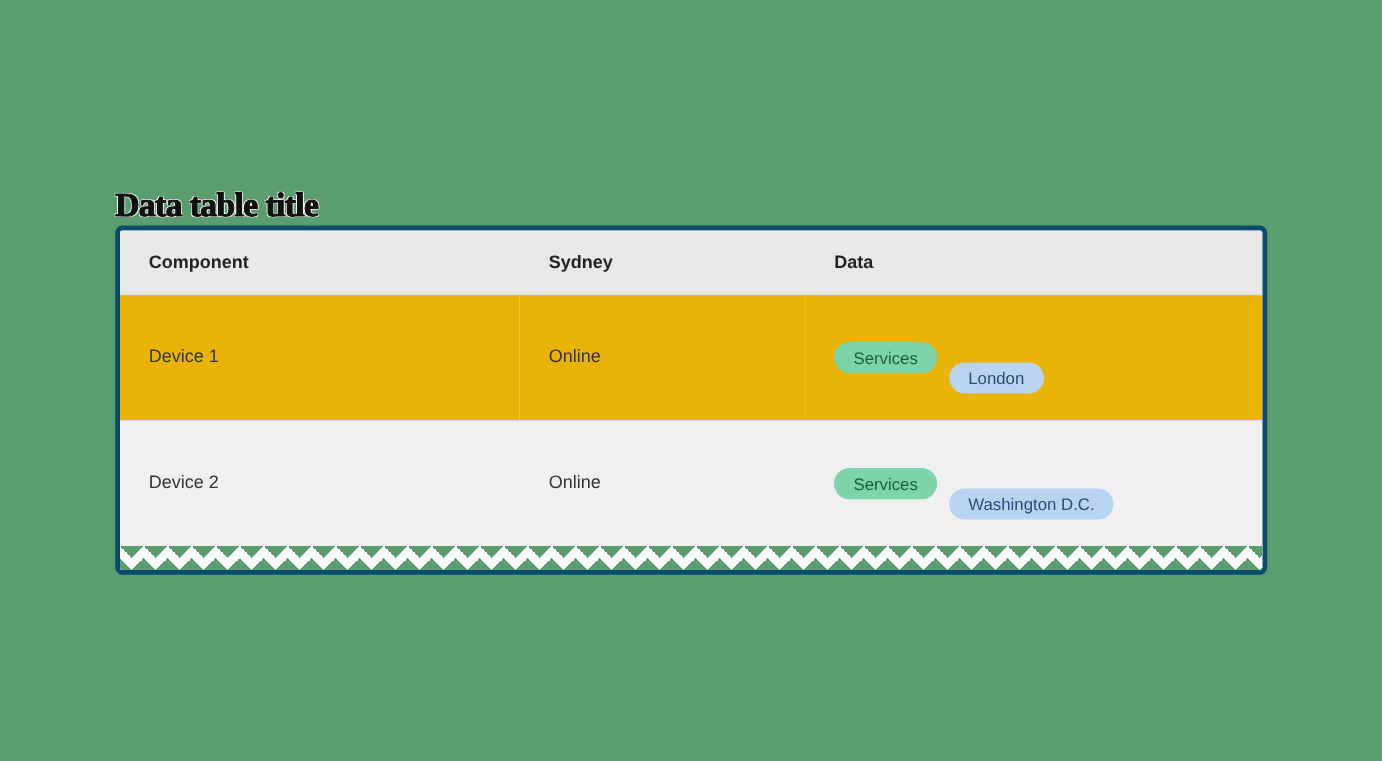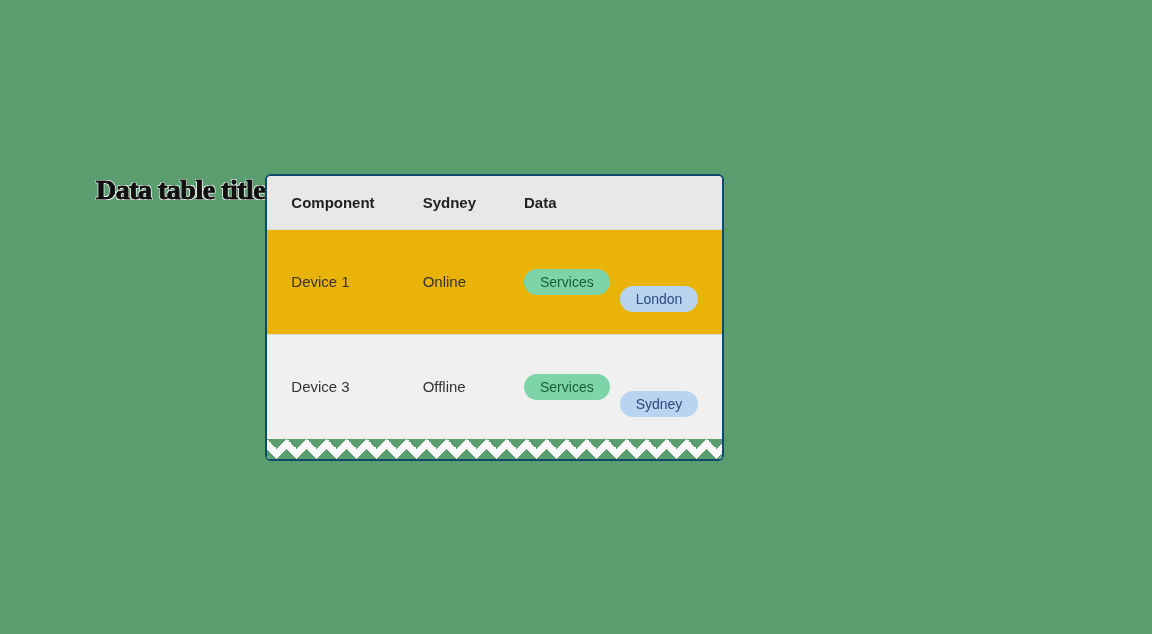--- a/index.html
+++ b/index.html
@@ -14,38 +14,38 @@
       background-color: #5a9e6f;
       font-family: 'Arial', sans-serif;
       display: flex;
       align-items: center;
       justify-content: center;
     }
 
     .container {
       width: 960px;
       display: flex;
-      flex-direction: row;
+      flex-direction: column;
     }
 
     .table-title {
       font-size: 28px;
       font-weight: 900;
       color: #111;
       font-family: 'Georgia', serif;
       letter-spacing: -0.5px;
       text-shadow: 1px 1px 0 #fff, -1px -1px 0 #fff, 1px -1px 0 #fff, -1px 1px 0 #fff;
       -webkit-text-stroke: 1px #111;
     }
 
     .table-wrapper {
       background: #f5f5f5;
       border-radius: 6px;
       overflow: hidden;
-      border: 2px solid #0c4a6e;
+      border: 4px solid #0c4a6e;
       position: relative;
     }
 
     table {
       width: 100%;
       border-collapse: collapse;
     }
 
     thead tr {
       background-color: #e8e8e8;
@@ -148,26 +148,26 @@
             <td>Device 1</td>
             <td>Online</td>
             <td>
               <div class="tags-cell">
                 <span class="tag tag-green">Services</span>
                 <span class="tag tag-blue">London</span>
               </div>
             </td>
           </tr>
           <tr>
-            <td>Device 3</td>
-            <td>Offline</td>
+            <td>Device 2</td>
+            <td>Online</td>
             <td>
               <div class="tags-cell">
                 <span class="tag tag-green">Services</span>
-                <span class="tag tag-blue">Sydney</span>
+                <span class="tag tag-blue">Washington D.C.</span>
               </div>
             </td>
           </tr>
         </tbody>
     </table>
     <div class="zigzag-bottom"></div>
   </div>
 </div>
 
 </body></html>

